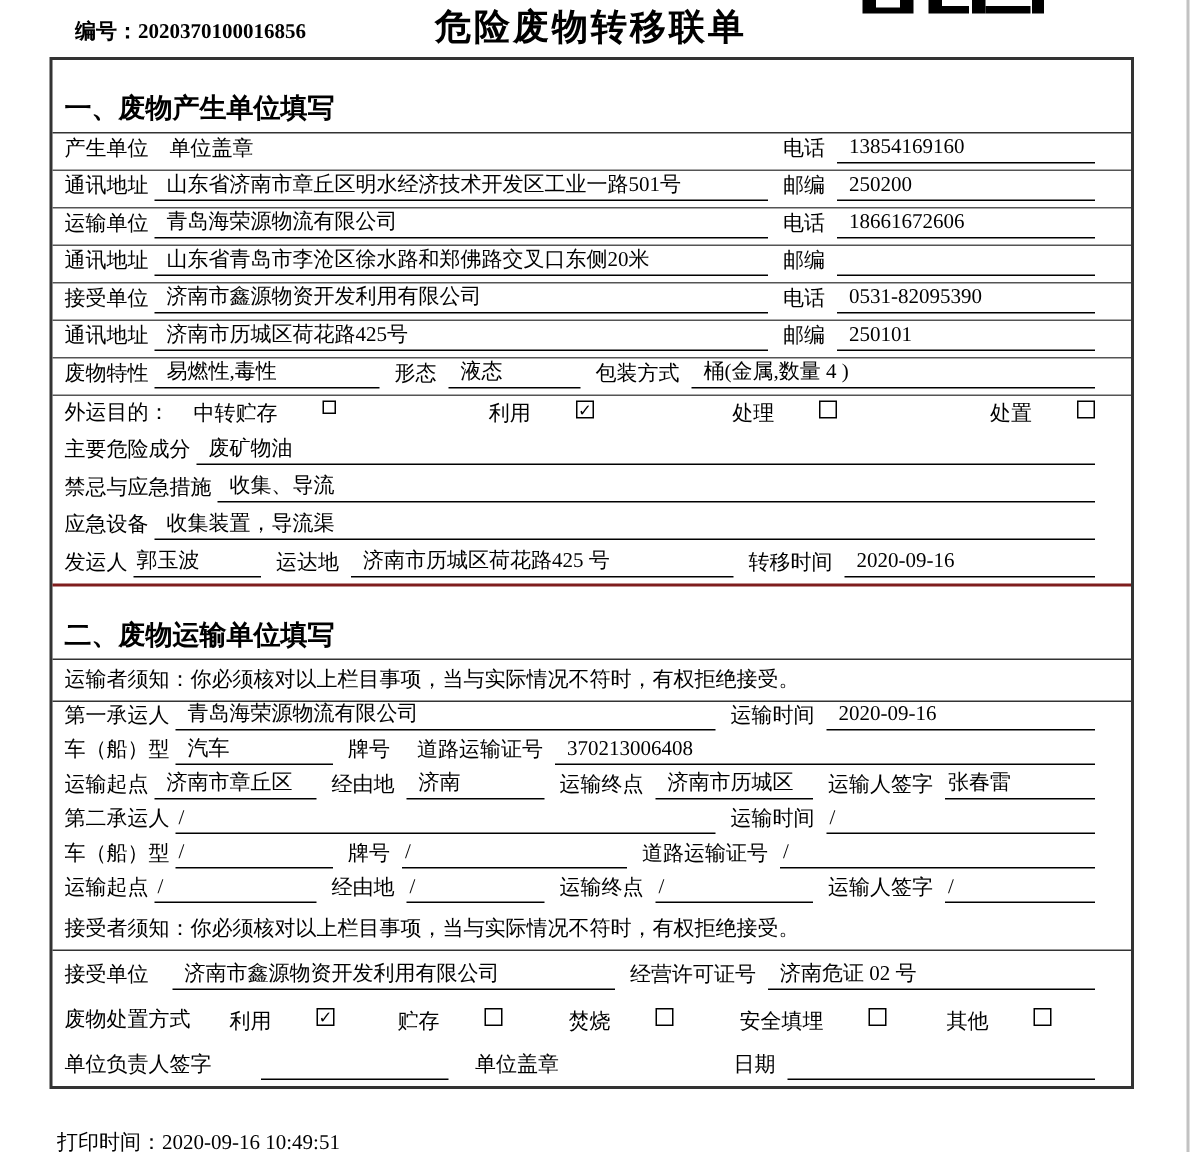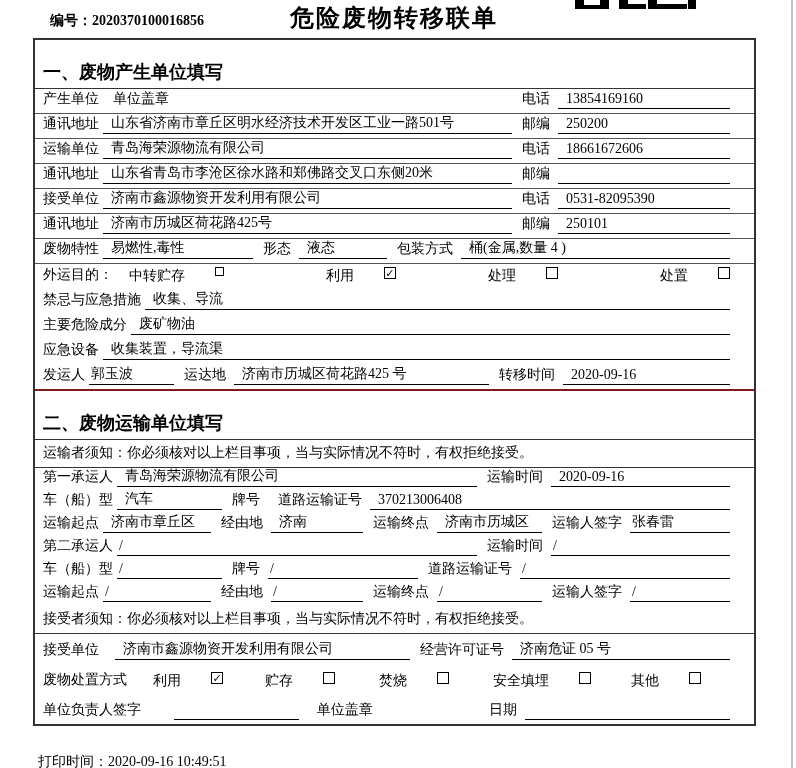--- a/index.html
+++ b/index.html
@@ -140,27 +140,27 @@
         <span class="cb"></span>
       </span>
     <span style="width:105px"></span>
     <span class="opt">
         <span>处置</span>
         <span class="cb"></span>
       </span>
   </div>
 
   <div class="r r1">
+    <span class="lb">主要危险成分</span>
+    <span class="f grow">废矿物油</span>
+  </div>
+
+  <div class="r r1">
     <span class="lb">禁忌与应急措施</span>
     <span class="f grow">收集、导流</span>
-  </div>
-
-  <div class="r r1">
-    <span class="lb">主要危险成分</span>
-    <span class="f grow">废矿物油</span>
   </div>
 
   <div class="r r1">
     <span class="lb">应急设备</span>
     <span class="f grow">收集装置，导流渠</span>
   </div>
 
   <div class="r r1">
     <span class="lb">发运人</span>
     <span class="f c" style="width:85px">郭玉波</span>
@@ -232,21 +232,21 @@
 
   <div class="r notice">
     <span>接受者须知：你必须核对以上栏目事项，当与实际情况不符时，有权拒绝接受。</span>
   </div>
 
   <div class="r r3">
     <span class="lb">接受单位</span>
     <span class="gap-s"></span>
     <span class="f" style="width:295px">济南市鑫源物资开发利用有限公司</span>
     <span class="rlab">经营许可证号</span>
-    <span class="f grow">济南危证 05 号</span>
+    <span class="f grow">济南危证 02 号</span>
   </div>
 
 
   <div class="r r3">
     <span class="lb">废物处置方式</span>
     <span style="width:22px"></span>
     <span class="opt">
         <span>利用</span>
         <span class="cb">✓</span>
       </span>

